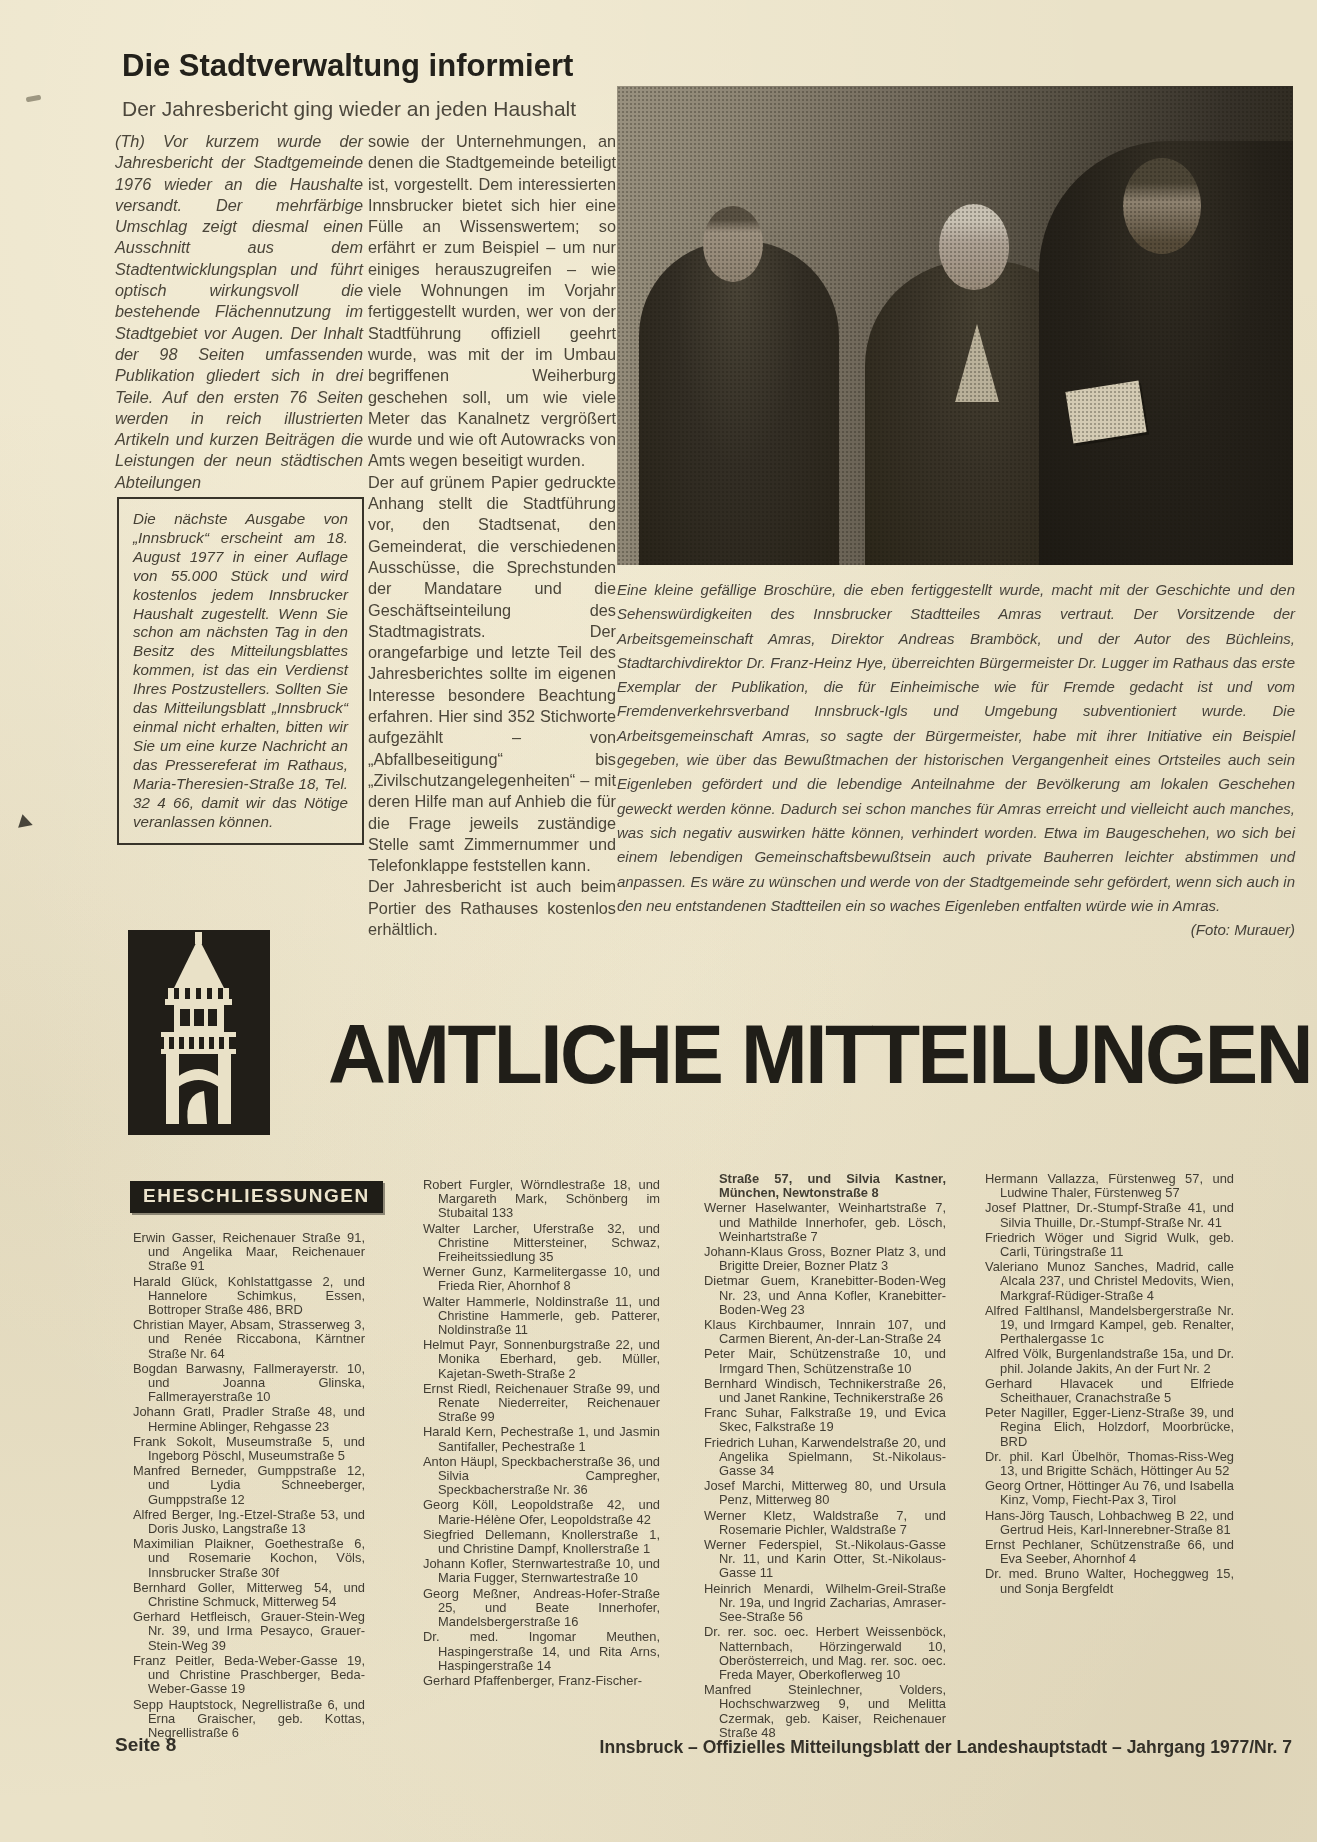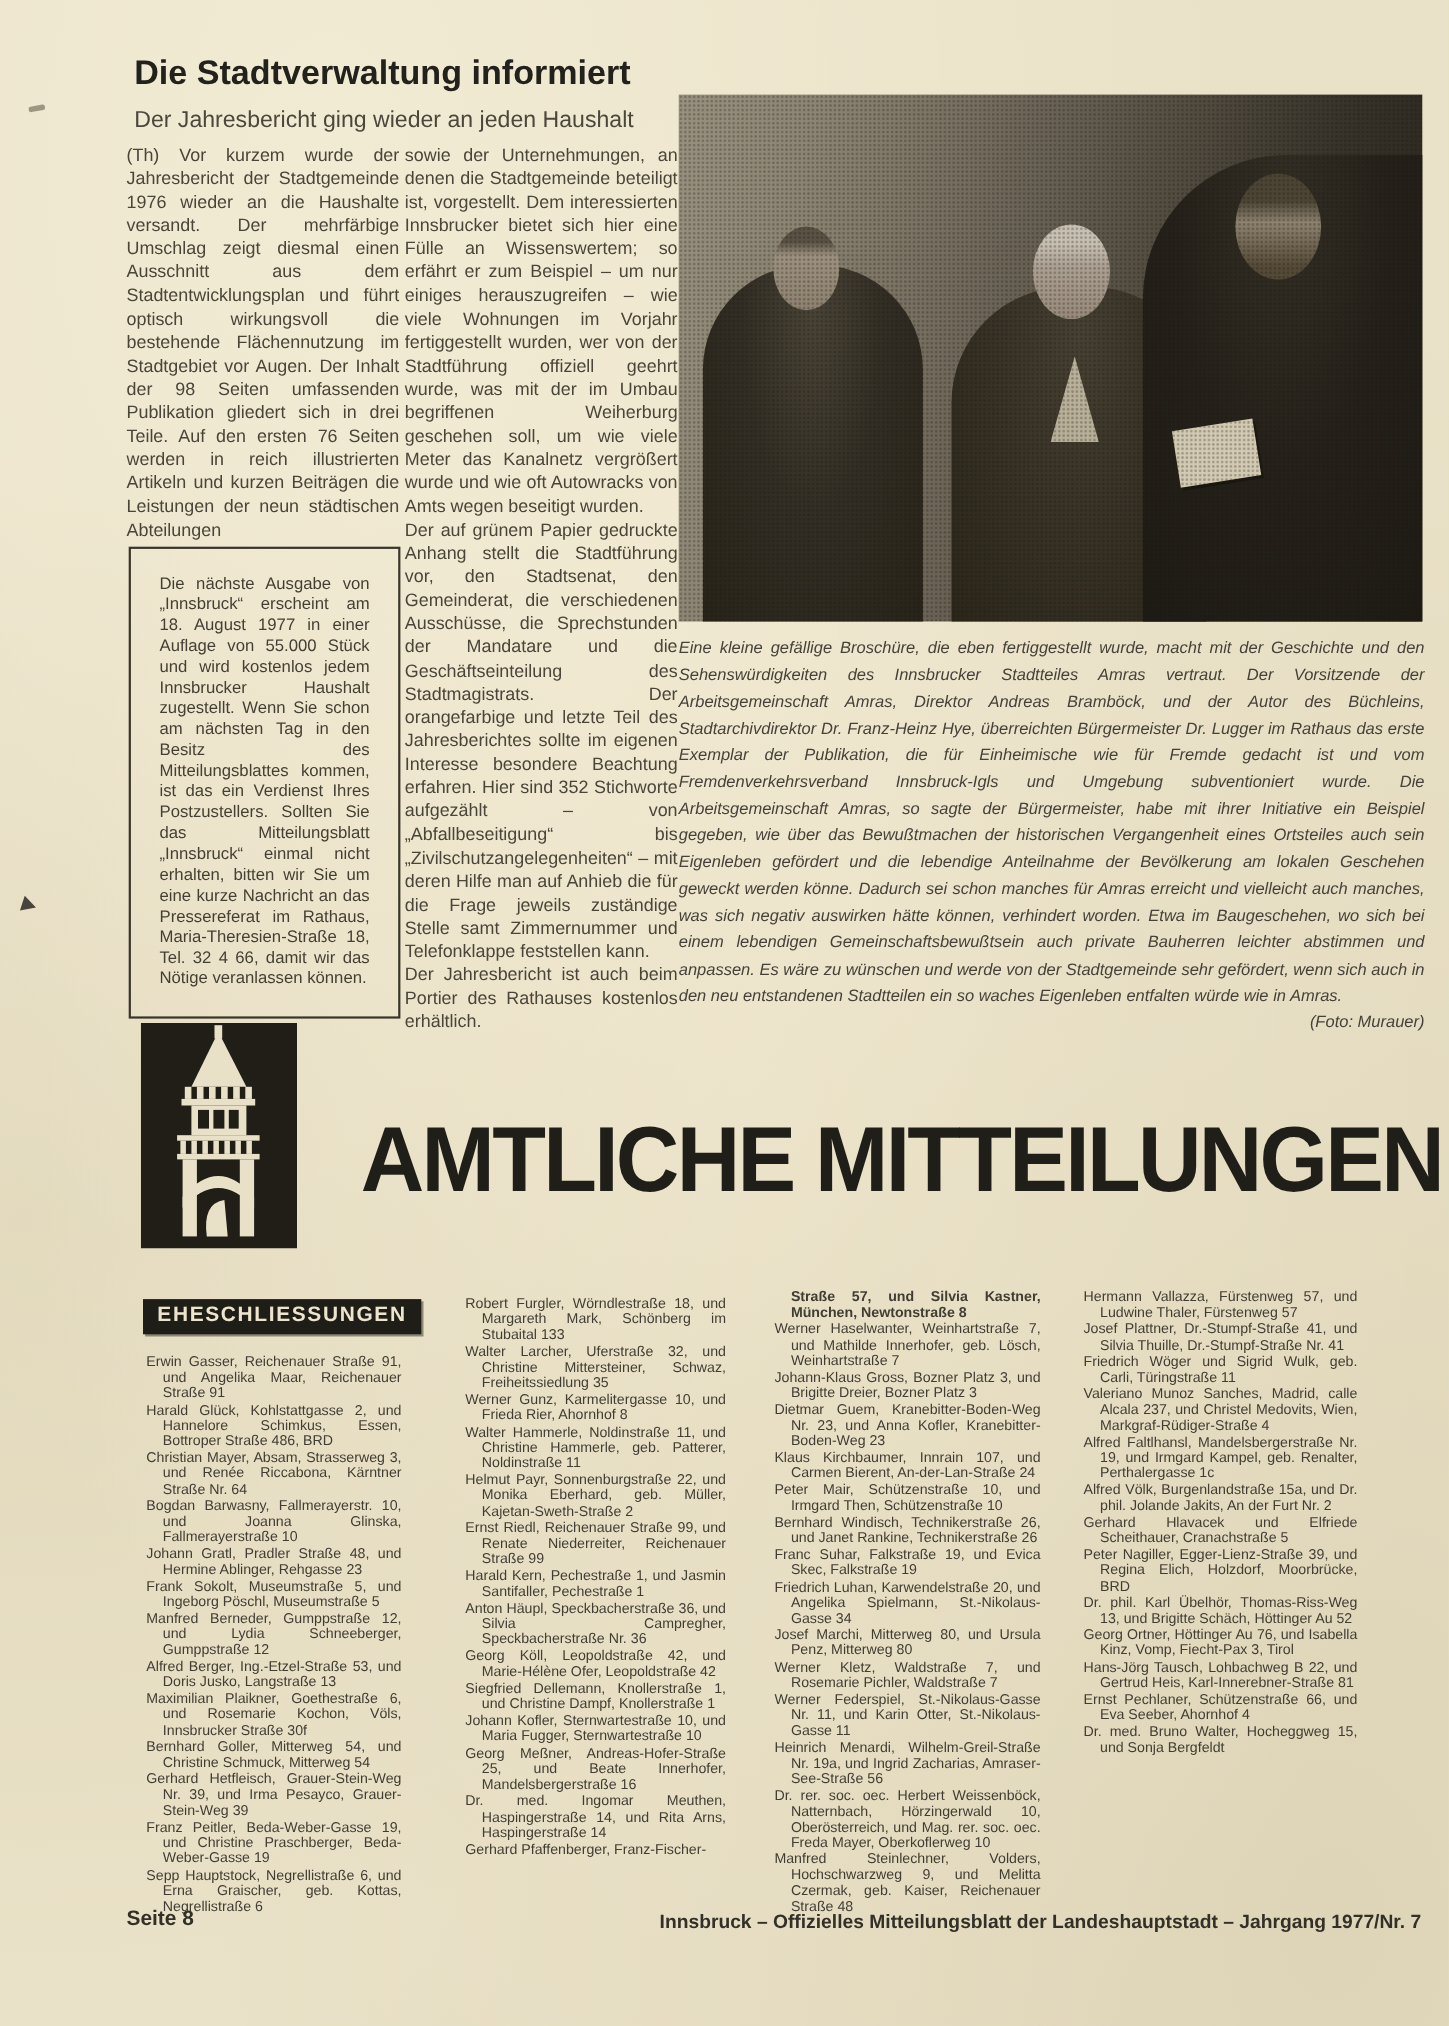--- a/index.html
+++ b/index.html
@@ -14,27 +14,27 @@
     font-family:"Liberation Sans",sans-serif;color:#454136;padding-left:29px;
   }
   
   .title{position:absolute;left:122px;top:48px;margin:0;font-size:31px;font-weight:bold;
     color:#23211b;letter-spacing:0;}
   .subtitle{position:absolute;left:122px;top:97px;font-size:21px;color:#4c473c;}
   
   .body-col{position:absolute;width:248px;font-size:16.3px;line-height:21.3px;
     text-align:justify;color:#4a4539;hyphens:auto;-webkit-hyphens:auto;}
   .body-col p{margin:0;}
-  .colL{left:115px;top:131px;}
+  .colL{left:115px;top:131px;font-style:italic;}
   .colM{left:368px;top:131px;}
   
   .infobox{position:absolute;left:117px;top:497px;width:247px;box-sizing:border-box;
     border:2px solid #38342a;padding:11px 14px 12px;background:transparent;}
-  .infobox p{margin:12px;font-size:15.2px;line-height:18.9px;text-align:justify;
-    color:#443f33;hyphens:auto;-webkit-hyphens:auto;}
+  .infobox p{margin:0;font-size:15.2px;line-height:18.9px;text-align:justify;
+    color:#443f33;hyphens:auto;font-style:italic;-webkit-hyphens:auto;}
   
   .photo{position:absolute;left:617px;top:86px;width:676px;height:479px;overflow:hidden;
     background:linear-gradient(103deg,#99917f 0%,#8d8574 16%,#746c5e 36%,#554f43 58%,#37322a 78%,#272318 100%);}
   .photo::after{content:"";position:absolute;inset:0;
     background-image:radial-gradient(rgba(25,22,14,.28) 1px, transparent 1.3px);
     background-size:4px 4px;}
   .ph{position:absolute;}
   .fig-left{left:22px;bottom:-6px;width:200px;height:330px;border-radius:95px 95px 0 0;
     background:radial-gradient(ellipse at 50% 12%,#4a4437 0%,#332e25 45%,#282319 100%);}
   .face-left{left:86px;top:120px;width:60px;height:76px;border-radius:50%;

